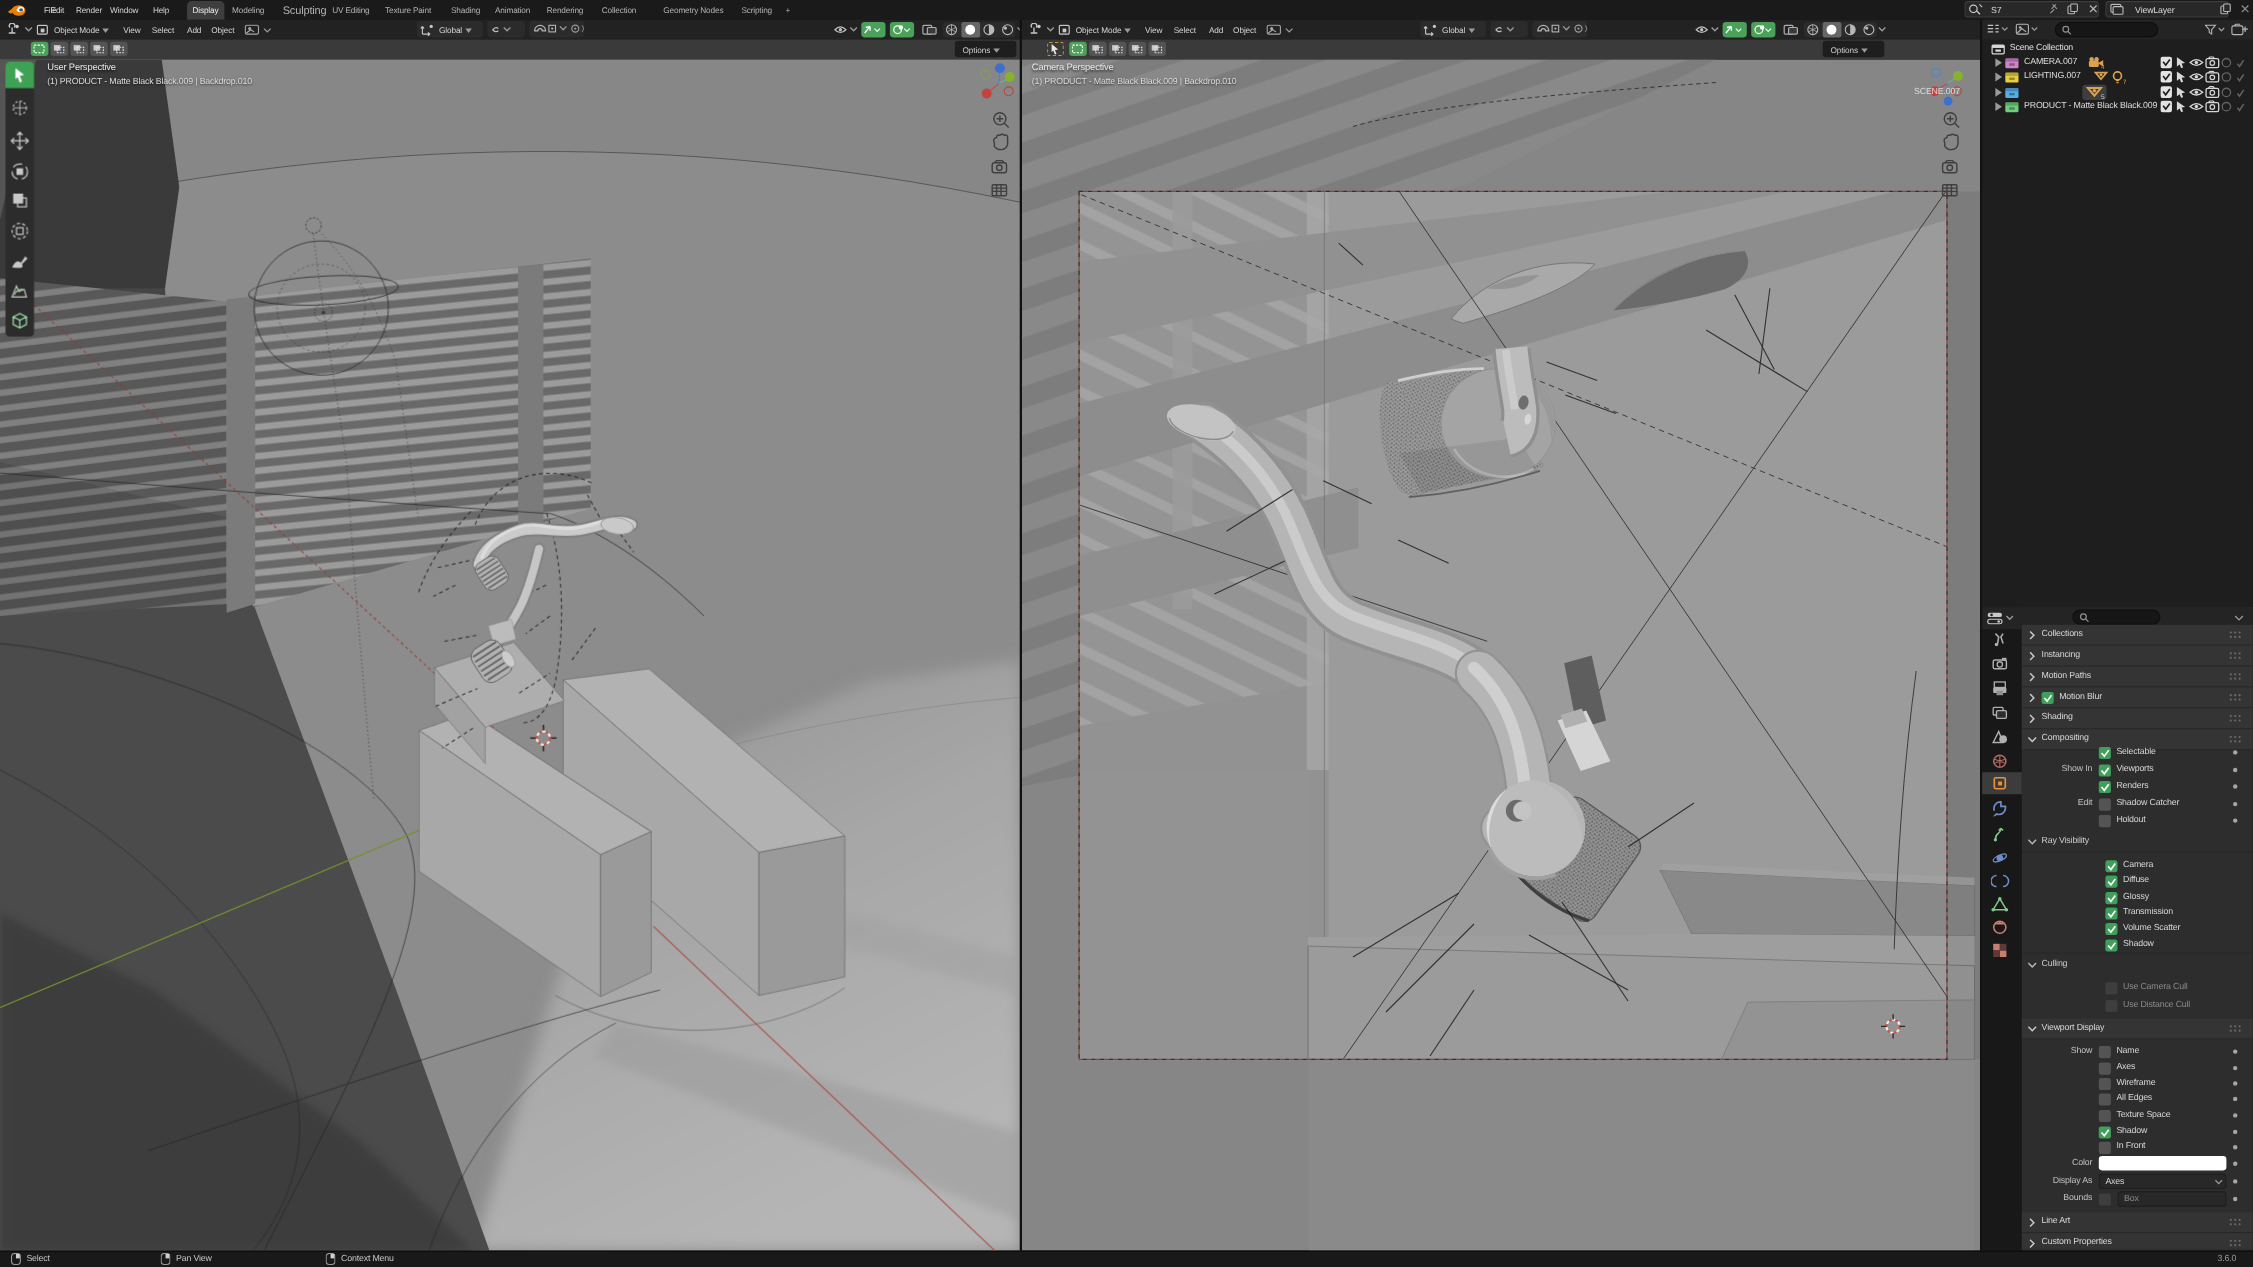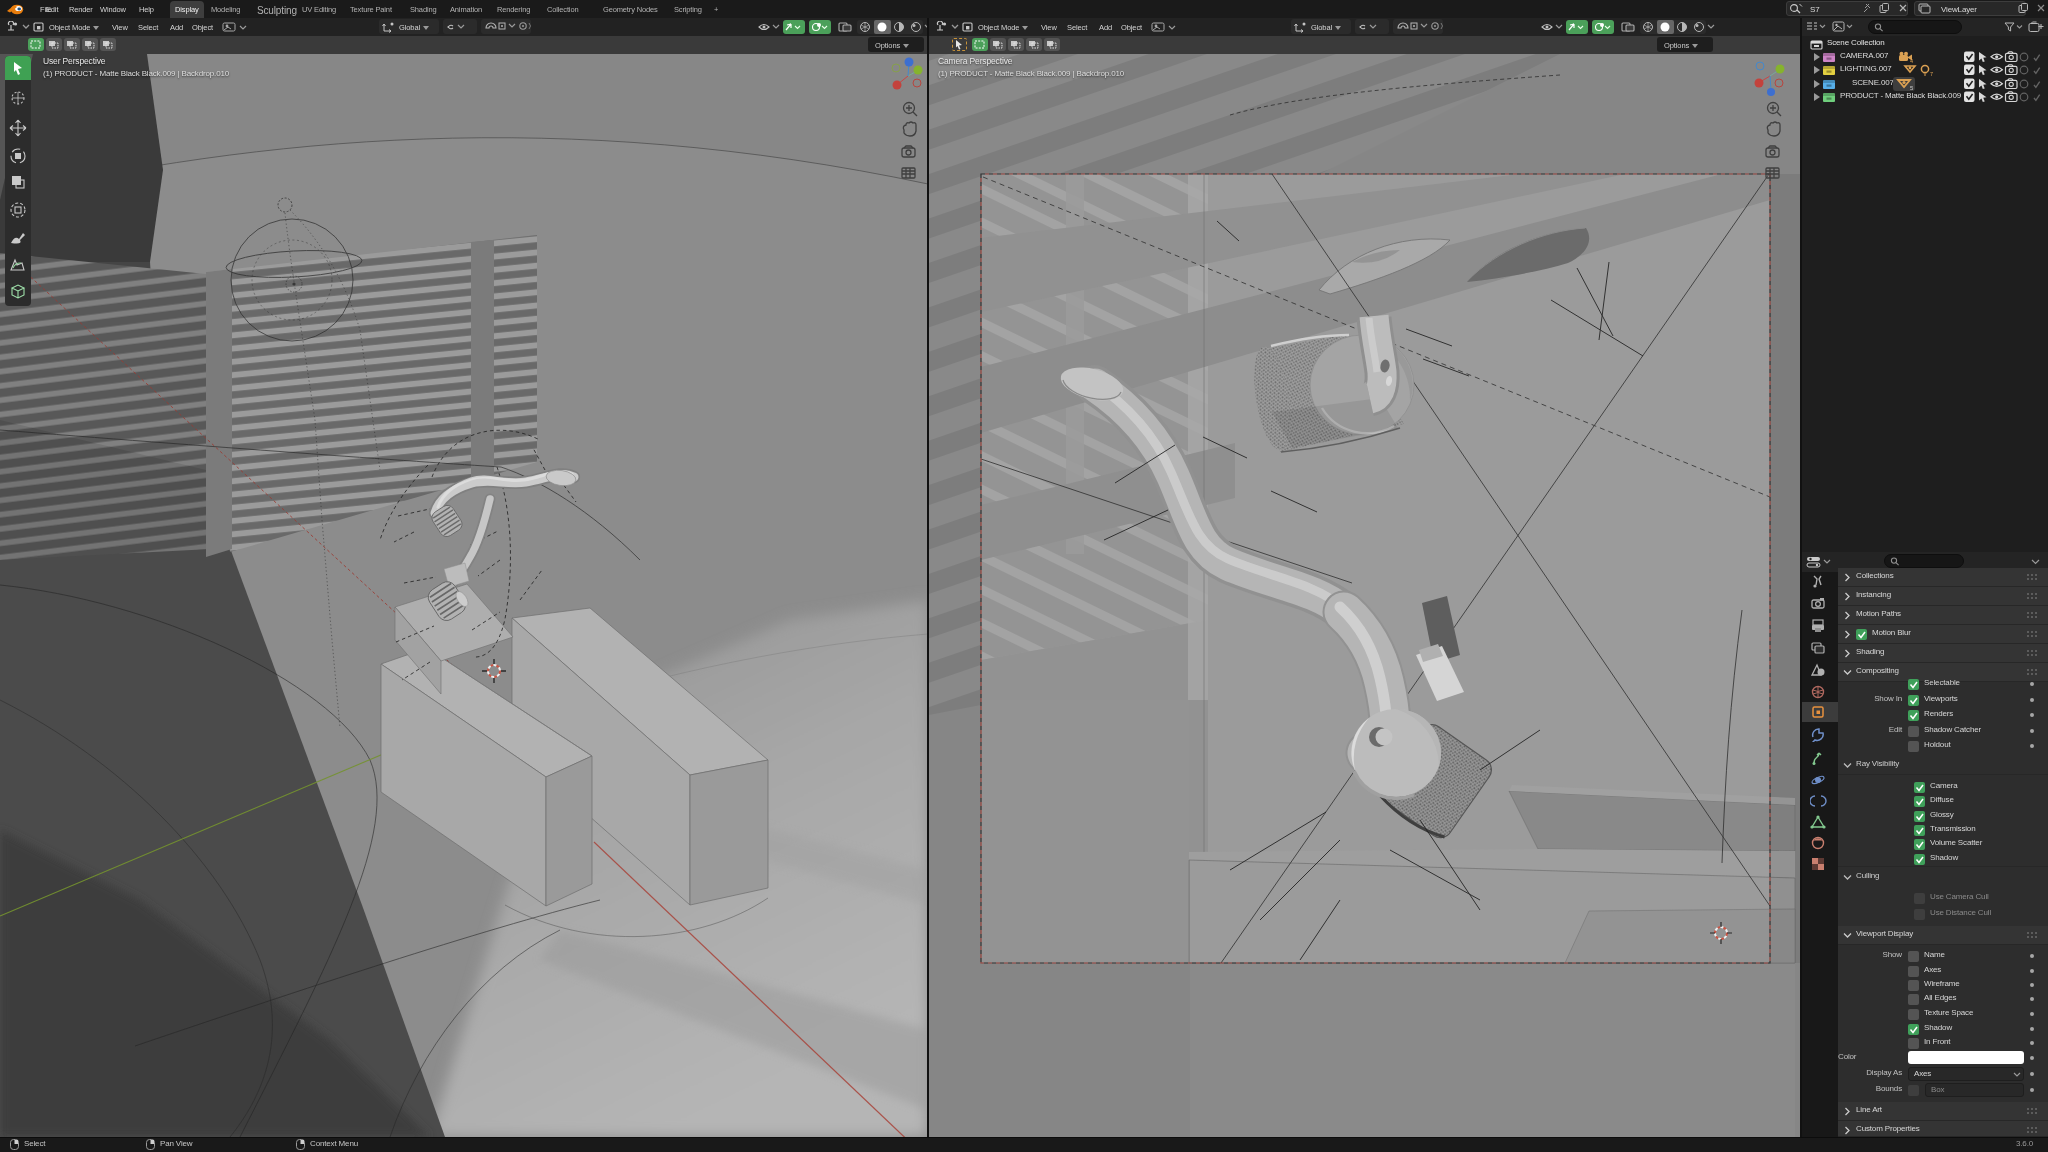--- a/index.html
+++ b/index.html
@@ -678,21 +678,21 @@
       <path d="M70,7 l1.9,2.4 l3.8,-5.7" stroke="#636363" stroke-width="1.4" fill="none"></path>
     </svg>
 <svg class="a" style="left:1812px;top:79px" width="10" height="10" viewBox="0 0 10 10">
       <path d="M2,1 L8,5 L2,9 Z" fill="#9a9a9a"></path>
     </svg>
 <svg class="a" style="left:1822px;top:78px" width="14" height="12" viewBox="0 0 14 12">
       <rect x="1" y="2" width="12" height="9" rx="1" fill="#56aee8"></rect>
       <rect x="1" y="2" width="12" height="3" fill="#00000033"></rect>
       <rect x="4.5" y="6.5" width="5" height="2.2" fill="#00000055"></rect>
     </svg>
-<div class="t" style="left:1852px;top:78px;color:#dddddd">SCENE.007</div>
+<div class="t" style="left:1740px;top:78px;color:#dddddd">SCENE.007</div>
 <svg class="a" style="left:1964px;top:78px" width="82" height="12" viewBox="0 0 82 12">
       <rect x="0" y="0.5" width="10.5" height="10.5" rx="2" fill="#e3e3e3"></rect>
       <path d="M2.5,5.2 l2.3,3 l3.8,-5.2" stroke="#1e1e1e" stroke-width="1.5" fill="none"></path>
       <path d="M15,1 L22.5,6.2 L19.3,6.7 L20.7,10.4 L18.8,10.9 L17.5,7.6 L15,9.4 Z" fill="#d8d8d8"></path>
       <path d="M27,5.8 q5.7,-5.2 11.4,0 q-5.7,5.2 -11.4,0 Z" fill="none" stroke="#d6d6d6" stroke-width="1.2"></path>
       <circle cx="32.7" cy="5.8" r="1.6" fill="#d6d6d6"></circle>
       <rect x="41.5" y="2.3" width="11.5" height="8.2" rx="1.5" fill="none" stroke="#d6d6d6" stroke-width="1.2"></rect>
       <circle cx="47.2" cy="6.3" r="2.1" fill="none" stroke="#d6d6d6" stroke-width="1.1"></circle>
       <path d="M43.5,2.3 l1.5,-1.5 l2.9,0 l1.3,1.5" fill="none" stroke="#d6d6d6" stroke-width="1.1"></path>
       <circle cx="60" cy="6" r="3.8" fill="none" stroke="#636363" stroke-width="1.2"></circle>
@@ -1015,21 +1015,21 @@
     <div class="a" style="left:2030px;top:1012px;width:4px;height:4px;border-radius:2px;background:#a6a6a6"></div>
 <div class="a" style="left:1908px;top:1024px;width:11px;height:11px;background:#3fa05a;border-radius:2px"></div>
     <svg class="a" style="left:1908px;top:1024px" width="11" height="11" viewBox="0 0 11 11">
       <path d="M2.5,5.5 l2.5,3 l4,-5.5" stroke="#fff" stroke-width="1.5" fill="none"></path>
     </svg>
     <div class="t" style="left:1924px;top:1023px;color:#d6d6d6">Shadow</div>
     <div class="a" style="left:2030px;top:1027px;width:4px;height:4px;border-radius:2px;background:#a6a6a6"></div>
 <div class="a" style="left:1908px;top:1038px;width:11px;height:11px;background:#545454;border-radius:2px"></div>
     <div class="t" style="left:1924px;top:1037px;color:#d6d6d6">In Front</div>
     <div class="a" style="left:2030px;top:1041px;width:4px;height:4px;border-radius:2px;background:#a6a6a6"></div>
-<div class="t" style="left:1838px;top:1052px;width:64px;text-align:left;color:#c0c0c0">Color</div>
+<div class="t" style="left:1838px;top:1052px;width:64px;text-align:right;color:#c0c0c0">Color</div>
 <div class="a" style="left:1908px;top:1051px;width:116px;height:13px;background:#fff;border-radius:3px"></div>
 <div class="a" style="left:2030px;top:1056px;width:4px;height:4px;border-radius:2px;background:#a6a6a6"></div>
 <div class="t" style="left:1838px;top:1068px;width:64px;text-align:right;color:#c0c0c0">Display As</div>
 <div class="a" style="left:1908px;top:1067px;width:116px;height:14px;background:#282828;border:1px solid #1e1e1e;border-radius:3px"></div>
 <div class="t" style="left:1914px;top:1069px;color:#d8d8d8">Axes</div>
 <svg class="a" style="left:2012px;top:1071px" width="10" height="8" viewBox="0 0 10 8">
       <path d="M2,2 l3,3 l3,-3" stroke="#9a9a9a" stroke-width="1.2" fill="none"></path>
     </svg>
 <div class="a" style="left:2030px;top:1072px;width:4px;height:4px;border-radius:2px;background:#a6a6a6"></div>
 <div class="t" style="left:1838px;top:1084px;width:64px;text-align:right;color:#c0c0c0">Bounds</div>

